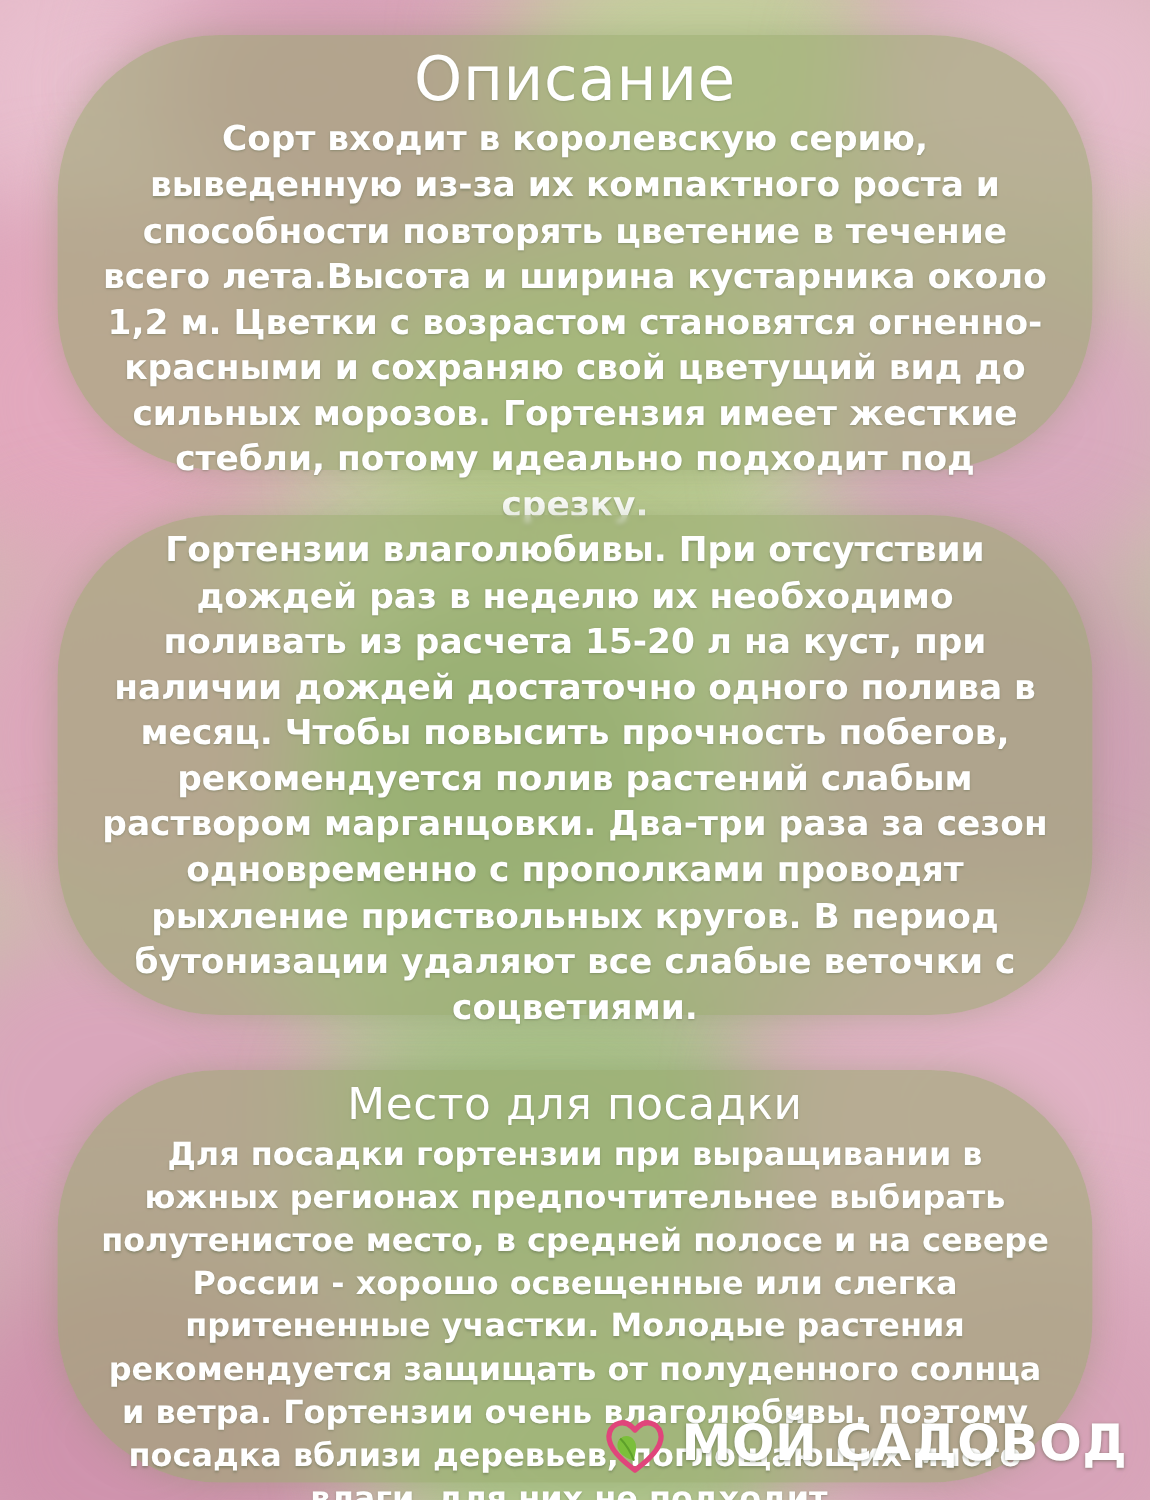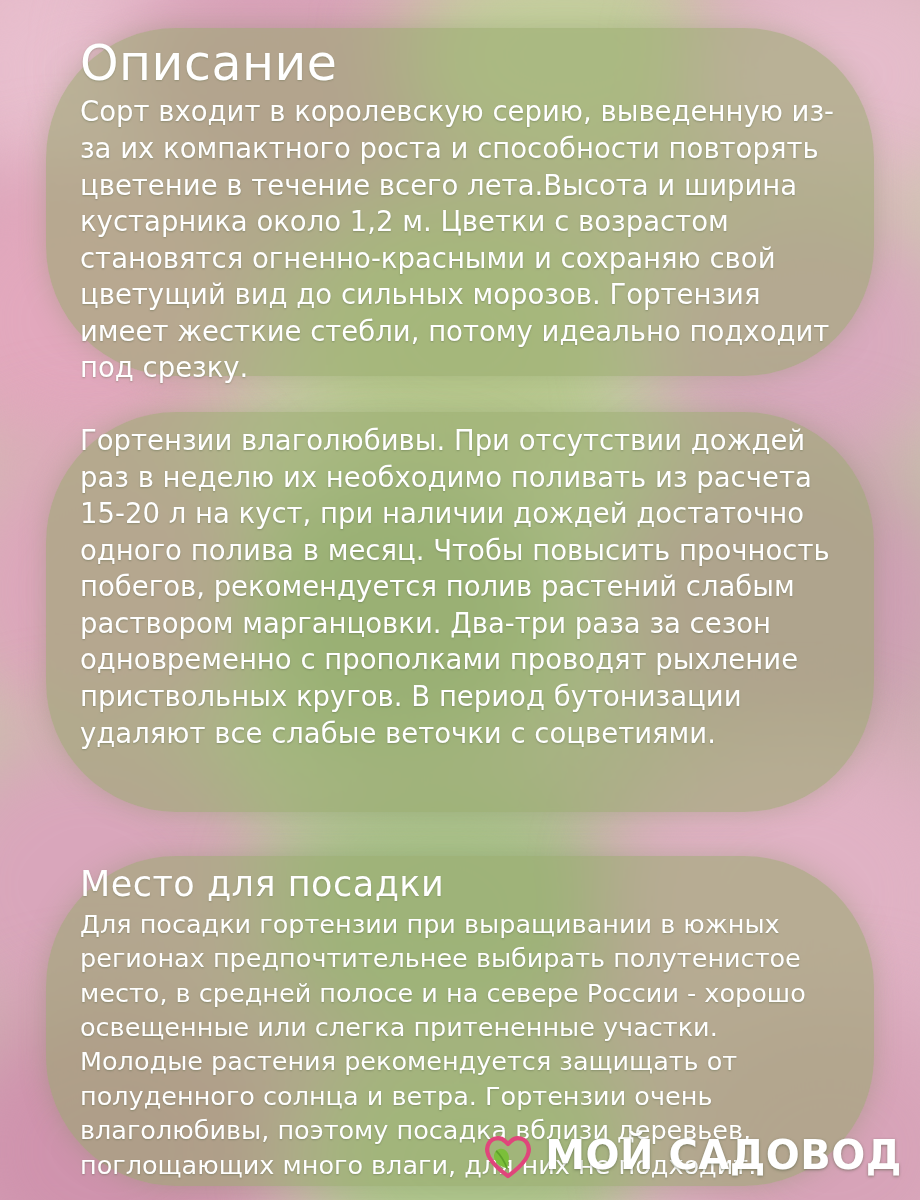--- a/index.html
+++ b/index.html
@@ -41,36 +41,36 @@
     z-index: 2;
     width: 920px;
     height: 1200px;
   }
   .card {
     position: absolute;
     border-radius: 120px;
     background: rgba(150, 168, 108, 0.55);
     box-shadow: 0 0 26px rgba(120, 140, 90, 0.35);
     backdrop-filter: blur(2px);
-    text-align: left;
+    text-align: center;
     color: #ffffff;
     padding: 10px 34px 22px;
     box-sizing: border-box;
   }
   .card h2 {
     margin: 0 0 4px 0;
     font-weight: 400;
     letter-spacing: 0.5px;
     color: #ffffff;
     text-shadow: 0 1px 2px rgba(90, 100, 70, 0.35);
     line-height: 1.05;
   }
   .card p {
     margin: 0;
-    font-weight: 400;
+    font-weight: 700;
     color: #ffffff;
     text-shadow: 0 1px 2px rgba(80, 95, 65, 0.4);
   }
 
   
   #card-description {
     left: 46px;
     top: 28px;
     width: 828px;
     height: 348px;

